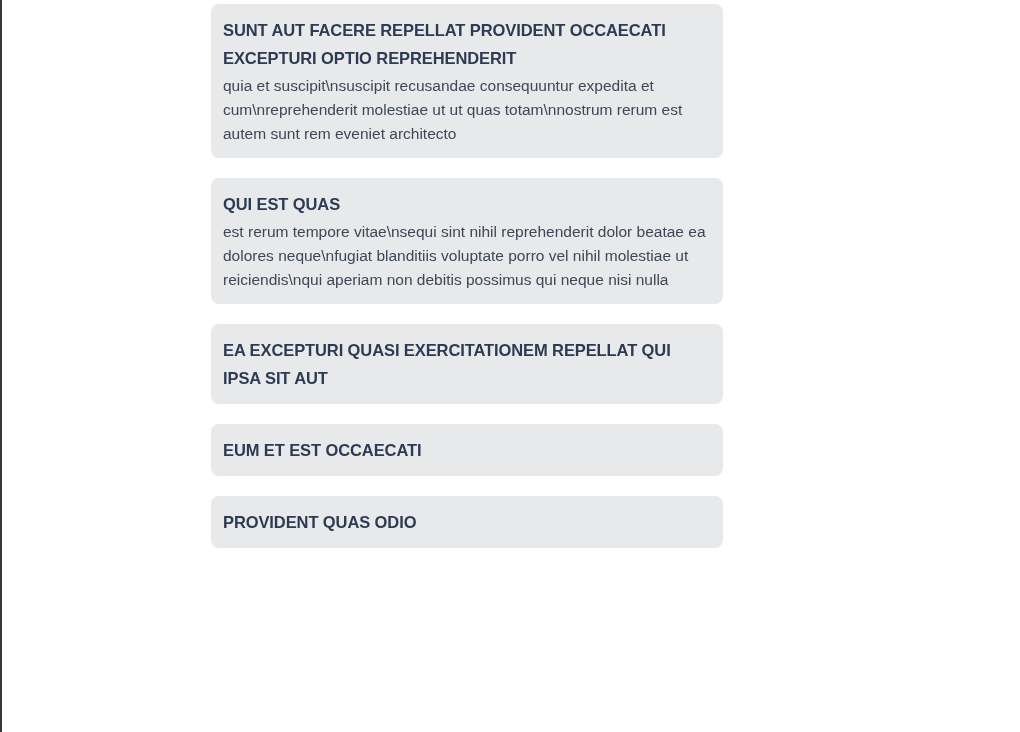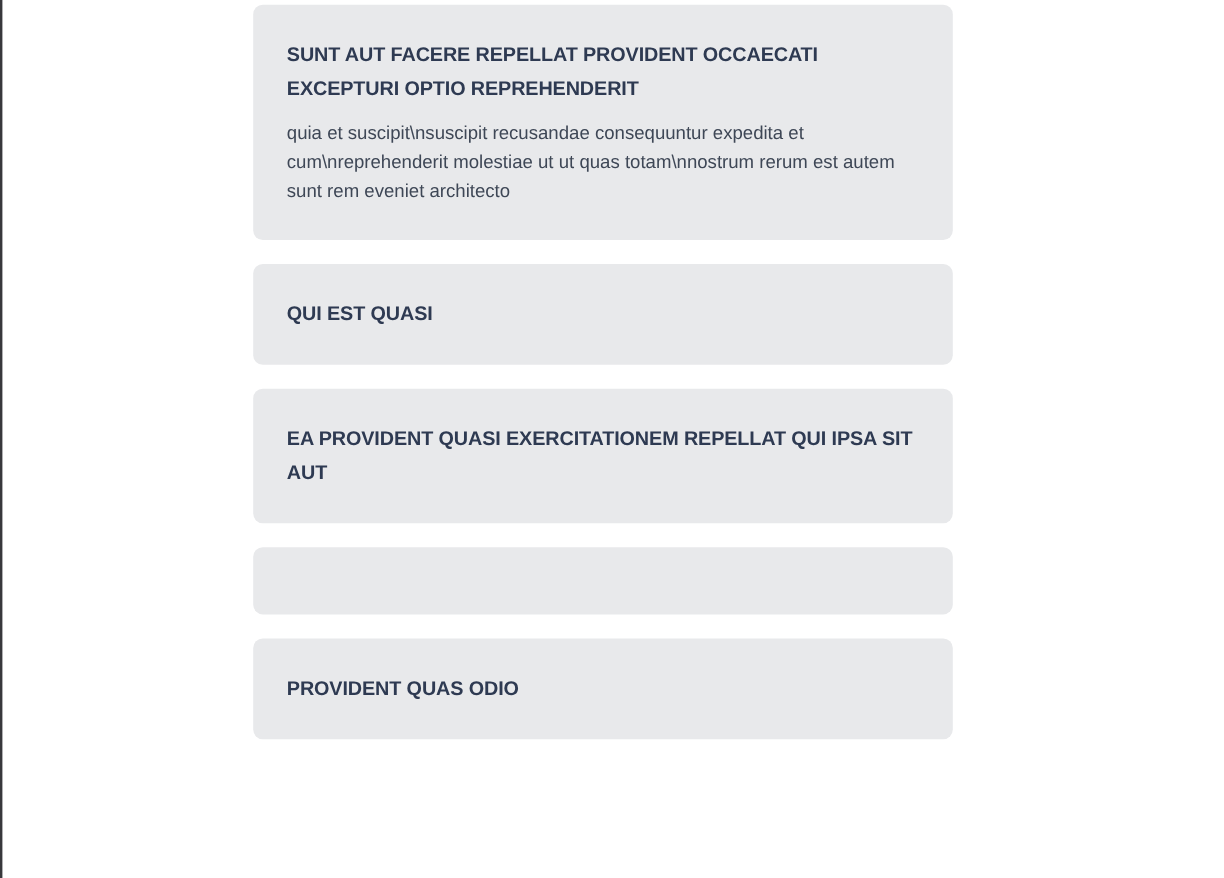--- a/index.html
+++ b/index.html
@@ -19,61 +19,63 @@
     background: #ffffff;
     border-left: 2px solid #38383c;
   }
   .feed {
     width: 600px;
     margin: 0 auto;
     padding-top: 4px;
   }
   .post-card {
     box-sizing: border-box;
-    width: 583px;
+    width: 512px;
     background: #e8e9eb;
     border-radius: 8px;
-    padding: 28px;
+    padding: 12px;
     margin-bottom: 20px;
   }
   .post-title {
     font-size: 16.5px;
     line-height: 28px;
     font-weight: 700;
     letter-spacing: -0.1px;
     color: #2e3a52;
     margin: 0;
   }
   .post-body {
     font-size: 15.5px;
     line-height: 24px;
     font-weight: 400;
     color: #3e4756;
-    margin: 12px 0 0 0;
+    margin: 2px 0 0 0;
   }
 </style>
 </head>
 <body>
 
 <div class="viewport">
   <div class="feed" id="feed">
   <div class="post-card">
     <h2 class="post-title">SUNT AUT FACERE REPELLAT PROVIDENT OCCAECATI EXCEPTURI OPTIO REPREHENDERIT</h2>
     <p class="post-body">quia et suscipit\nsuscipit recusandae consequuntur expedita et cum\nreprehenderit molestiae ut ut quas totam\nnostrum rerum est autem sunt rem eveniet architecto</p>
   </div>
 
   <div class="post-card">
-    <h2 class="post-title">QUI EST QUASI</h2>
+    <h2 class="post-title">QUI EST QUAS</h2>
+    <p class="post-body">est rerum tempore vitae\nsequi sint nihil reprehenderit dolor beatae ea dolores neque\nfugiat blanditiis voluptate porro vel nihil molestiae ut reiciendis\nqui aperiam non debitis possimus qui neque nisi nulla</p>
   </div>
 
   <div class="post-card">
-    <h2 class="post-title">EA PROVIDENT QUASI EXERCITATIONEM REPELLAT QUI IPSA SIT AUT</h2>
+    <h2 class="post-title">EA EXCEPTURI QUASI EXERCITATIONEM REPELLAT QUI IPSA SIT AUT</h2>
   </div>
 
   <div class="post-card">
+    <h2 class="post-title">EUM ET EST OCCAECATI</h2>
   </div>
 
   <div class="post-card">
     <h2 class="post-title">PROVIDENT QUAS ODIO</h2>
 
   </div>
 </div>
 </div>
 
 </body></html>

